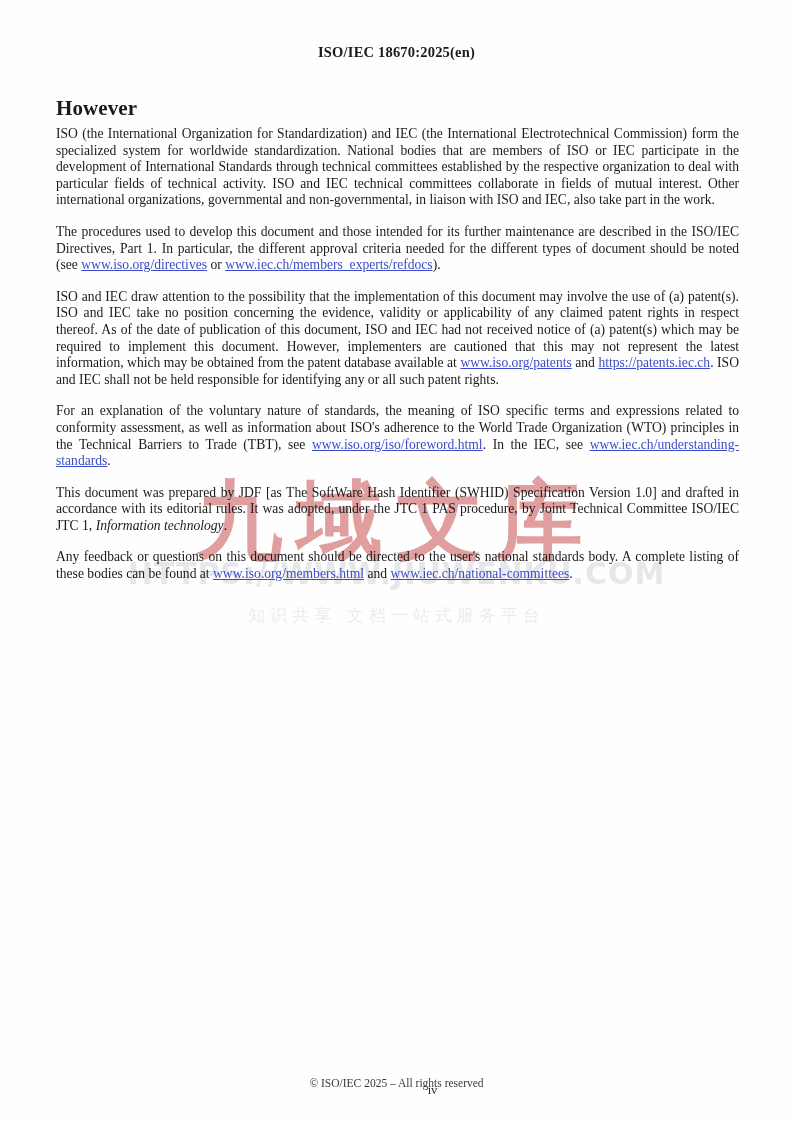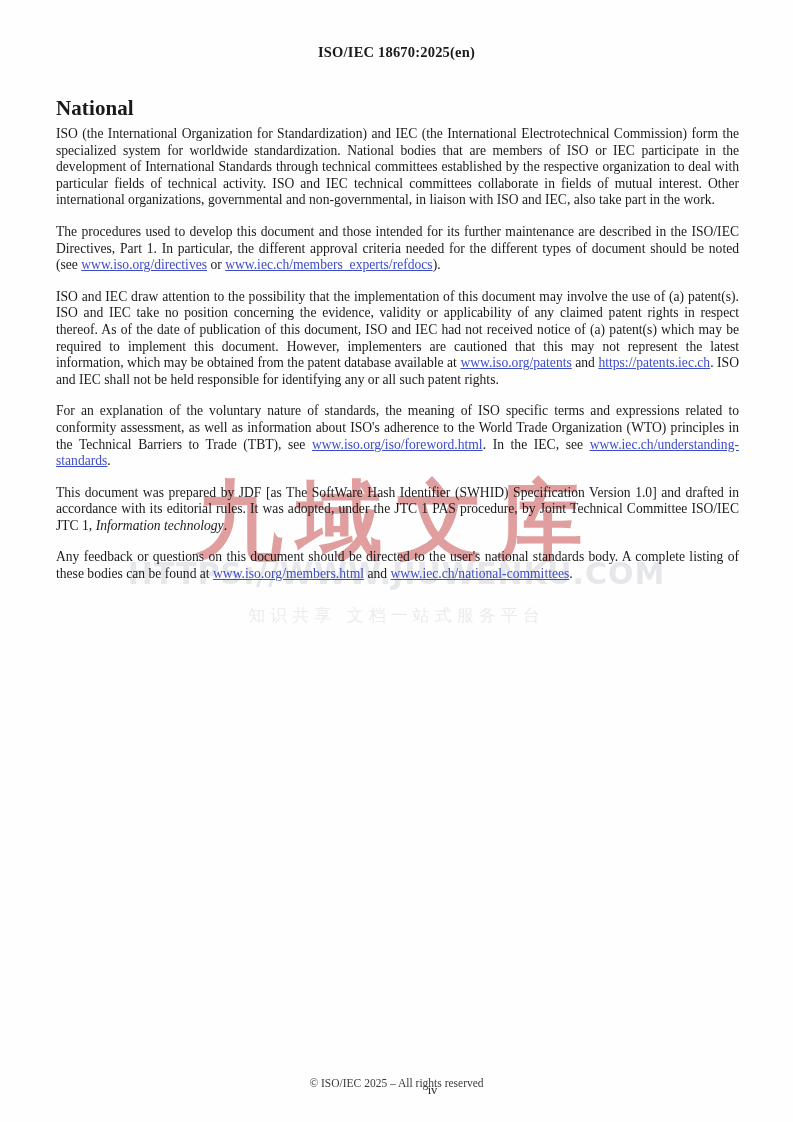--- a/index.html
+++ b/index.html
@@ -150,21 +150,21 @@
   <div id="watermark">
     <div class="wm-cjk main">九域文库</div>
     <div class="wm-url">HTTPS://WWW.JIUWENKU.COM</div>
     <div class="wm-sub">知识共享 文档一站式服务平台</div>
   </div>
 
   <div id="content">
 
     <div class="doc-header">ISO/IEC 18670:2025(en)</div>
 
-    <h1 class="section-title">National</h1>
+    <h1 class="section-title">However</h1>
 
     <div id="body-text">
 
       <p class="para">ISO (the International Organization for Standardization) and IEC (the International Electrotechnical Commission) form the specialized system for worldwide standardization. National bodies that are members of ISO or IEC participate in the development of International Standards through technical committees established by the respective organization to deal with particular fields of technical activity. ISO and IEC technical committees collaborate in fields of mutual interest. Other international organizations, governmental and non-governmental, in liaison with ISO and IEC, also take part in the work.</p>
 
       <p class="para"><span>The procedures used to develop this document and those intended for its further maintenance are described in the ISO/IEC Directives, Part 1. In particular, the different approval criteria needed for the different types of document should be noted (see </span><a class="doclink" href="#">www.iso.org/directives</a><span> or </span><a class="doclink" href="#">www.iec.ch/members_experts/refdocs</a><span>).</span></p>
 
       <p class="para"><span>ISO and IEC draw attention to the possibility that the implementation of this document may involve the use of (a) patent(s). ISO and IEC take no position concerning the evidence, validity or applicability of any claimed patent rights in respect thereof. As of the date of publication of this document, ISO and IEC had not received notice of (a) patent(s) which may be required to implement this document. However, implementers are cautioned that this may not represent the latest information, which may be obtained from the patent database available at </span><a class="doclink" href="#">www.iso.org/patents</a><span> and </span><a class="doclink" href="#">https://patents.iec.ch</a><span>. ISO and IEC shall not be held responsible for identifying any or all such patent rights.</span></p>
 
 

